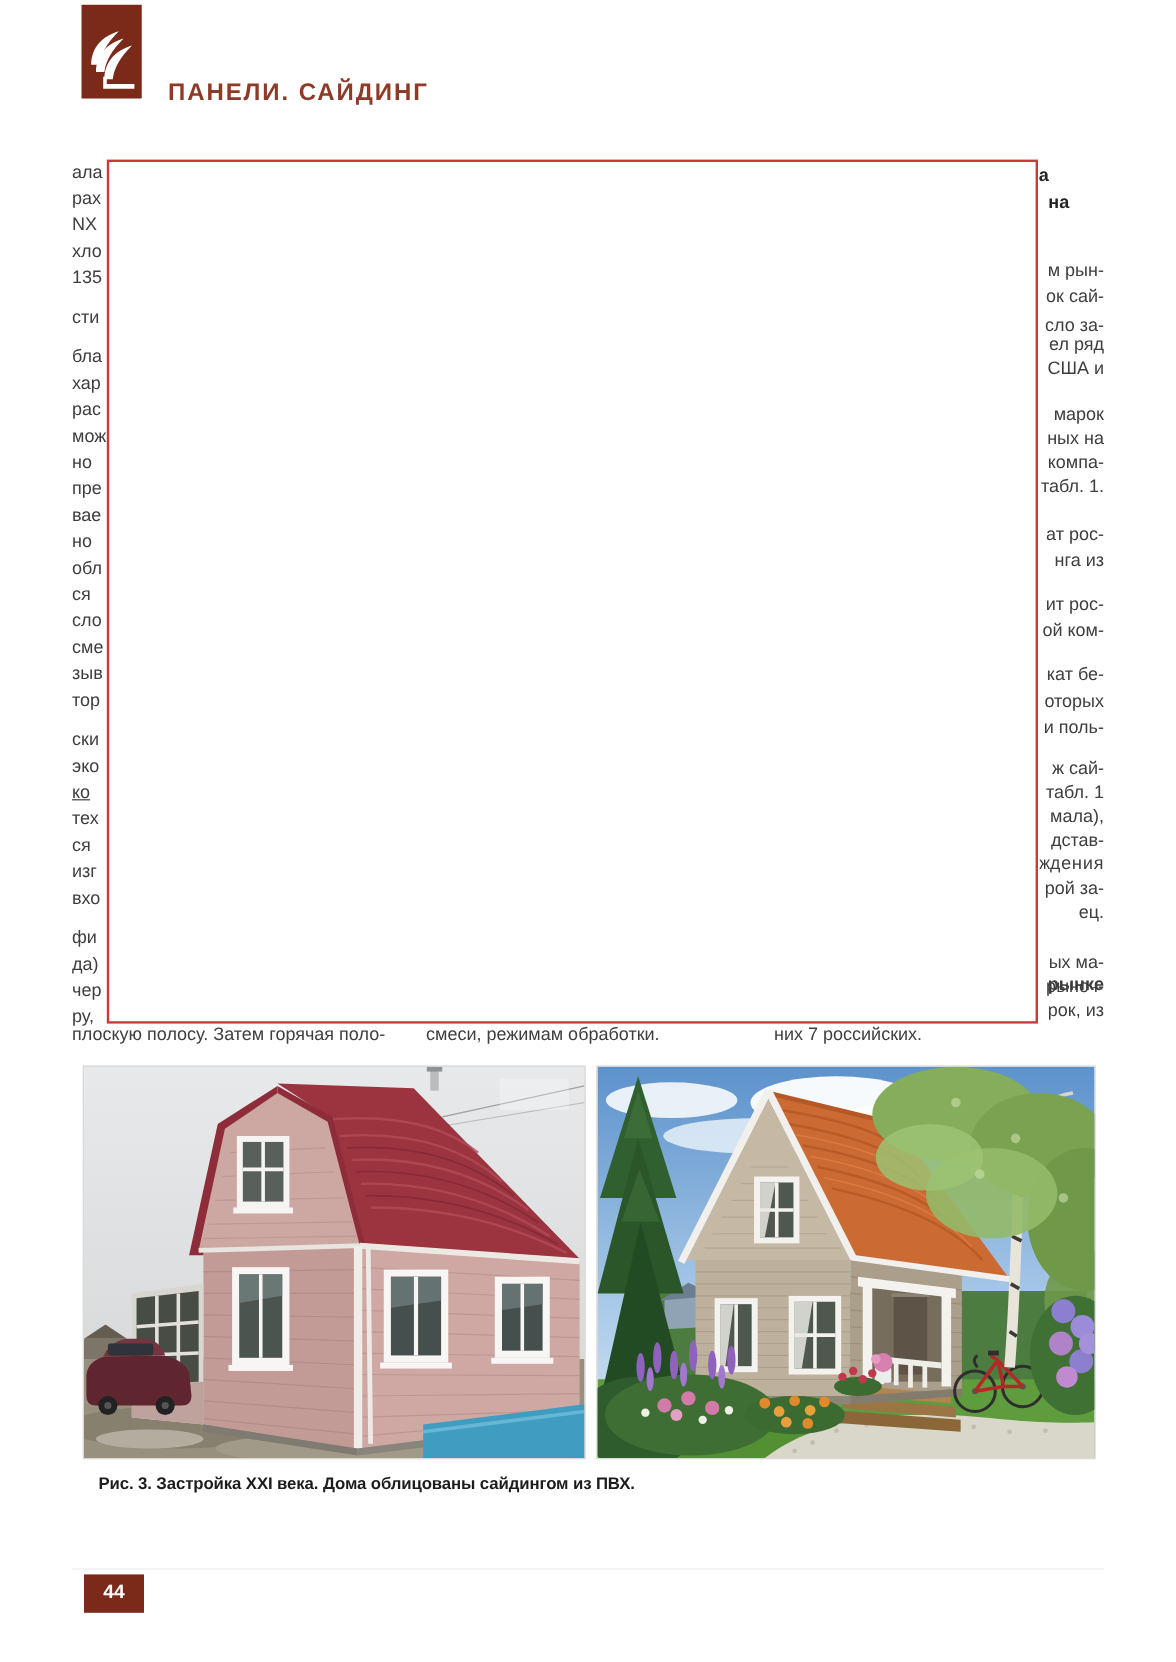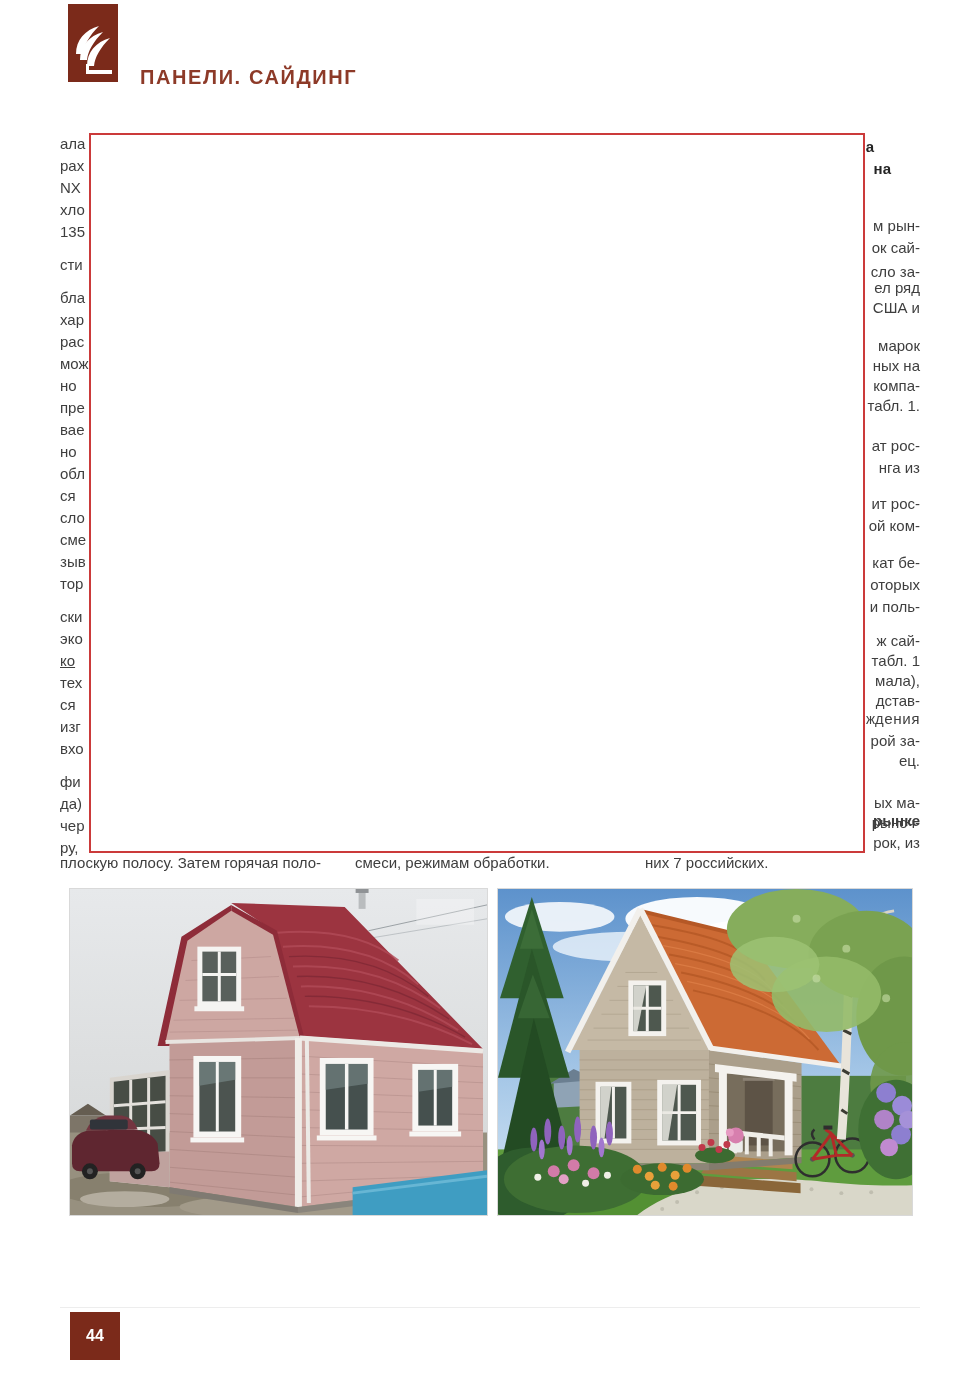--- a/index.html
+++ b/index.html
@@ -35,21 +35,21 @@
   .photo svg{display:block;width:100%;height:100%;}
   .photo-left{left:69px;width:419px;}
   .photo-right{left:497px;width:416px;}
   .caption{
     position:absolute;left:82px;top:1228px;font-size:14px;font-weight:bold;
     color:#1c1c1c;letter-spacing:-0.1px;
   }
   
   .footer-rule{position:absolute;left:60px;top:1307px;width:860px;height:1px;background:#ededed;}
   .page-badge{
-    position:absolute;left:70px;top:1312px;width:50px;height:48px;background:var(--maroon);
+    position:absolute;left:70px;top:1312px;width:50px;height:32px;background:var(--maroon);
     color:#fff;font-weight:bold;font-size:16px;display:flex;align-items:center;justify-content:center;
   }
   .footer-line{
     position:absolute;left:138px;top:1328px;font-size:16px;color:var(--footer-gray);
     letter-spacing:0.6px;white-space:nowrap;
   }
   .footer-line .sq{
     display:inline-block;width:11px;height:11px;background:var(--maroon);
     margin:0 10px;vertical-align:1px;
   }
@@ -388,19 +388,20 @@
       <circle cx="140" cy="282" r="4.5" fill="#e08a2c"></circle>
         <circle cx="152" cy="289" r="4.5" fill="#e8a03a"></circle>
       <circle cx="165" cy="280" r="4.5" fill="#e08a2c"></circle>
         <circle cx="178" cy="288" r="4.5" fill="#e8a03a"></circle>
       <circle cx="190" cy="281" r="4.5" fill="#e08a2c"></circle>
         <circle cx="158" cy="298" r="4.5" fill="#e8a03a"></circle>
       <circle cx="176" cy="299" r="4.5" fill="#e08a2c"></circle>
     </svg>
   </div>
 
+  <div class="caption">Рис. 3. Застройка XXI века. Дома облицованы сайдингом из ПВХ.</div>
 
   <div class="footer-rule"></div>
   <div class="page-badge">
     <span>44</span>
   </div>
 
 </div>
 
 </body></html>

